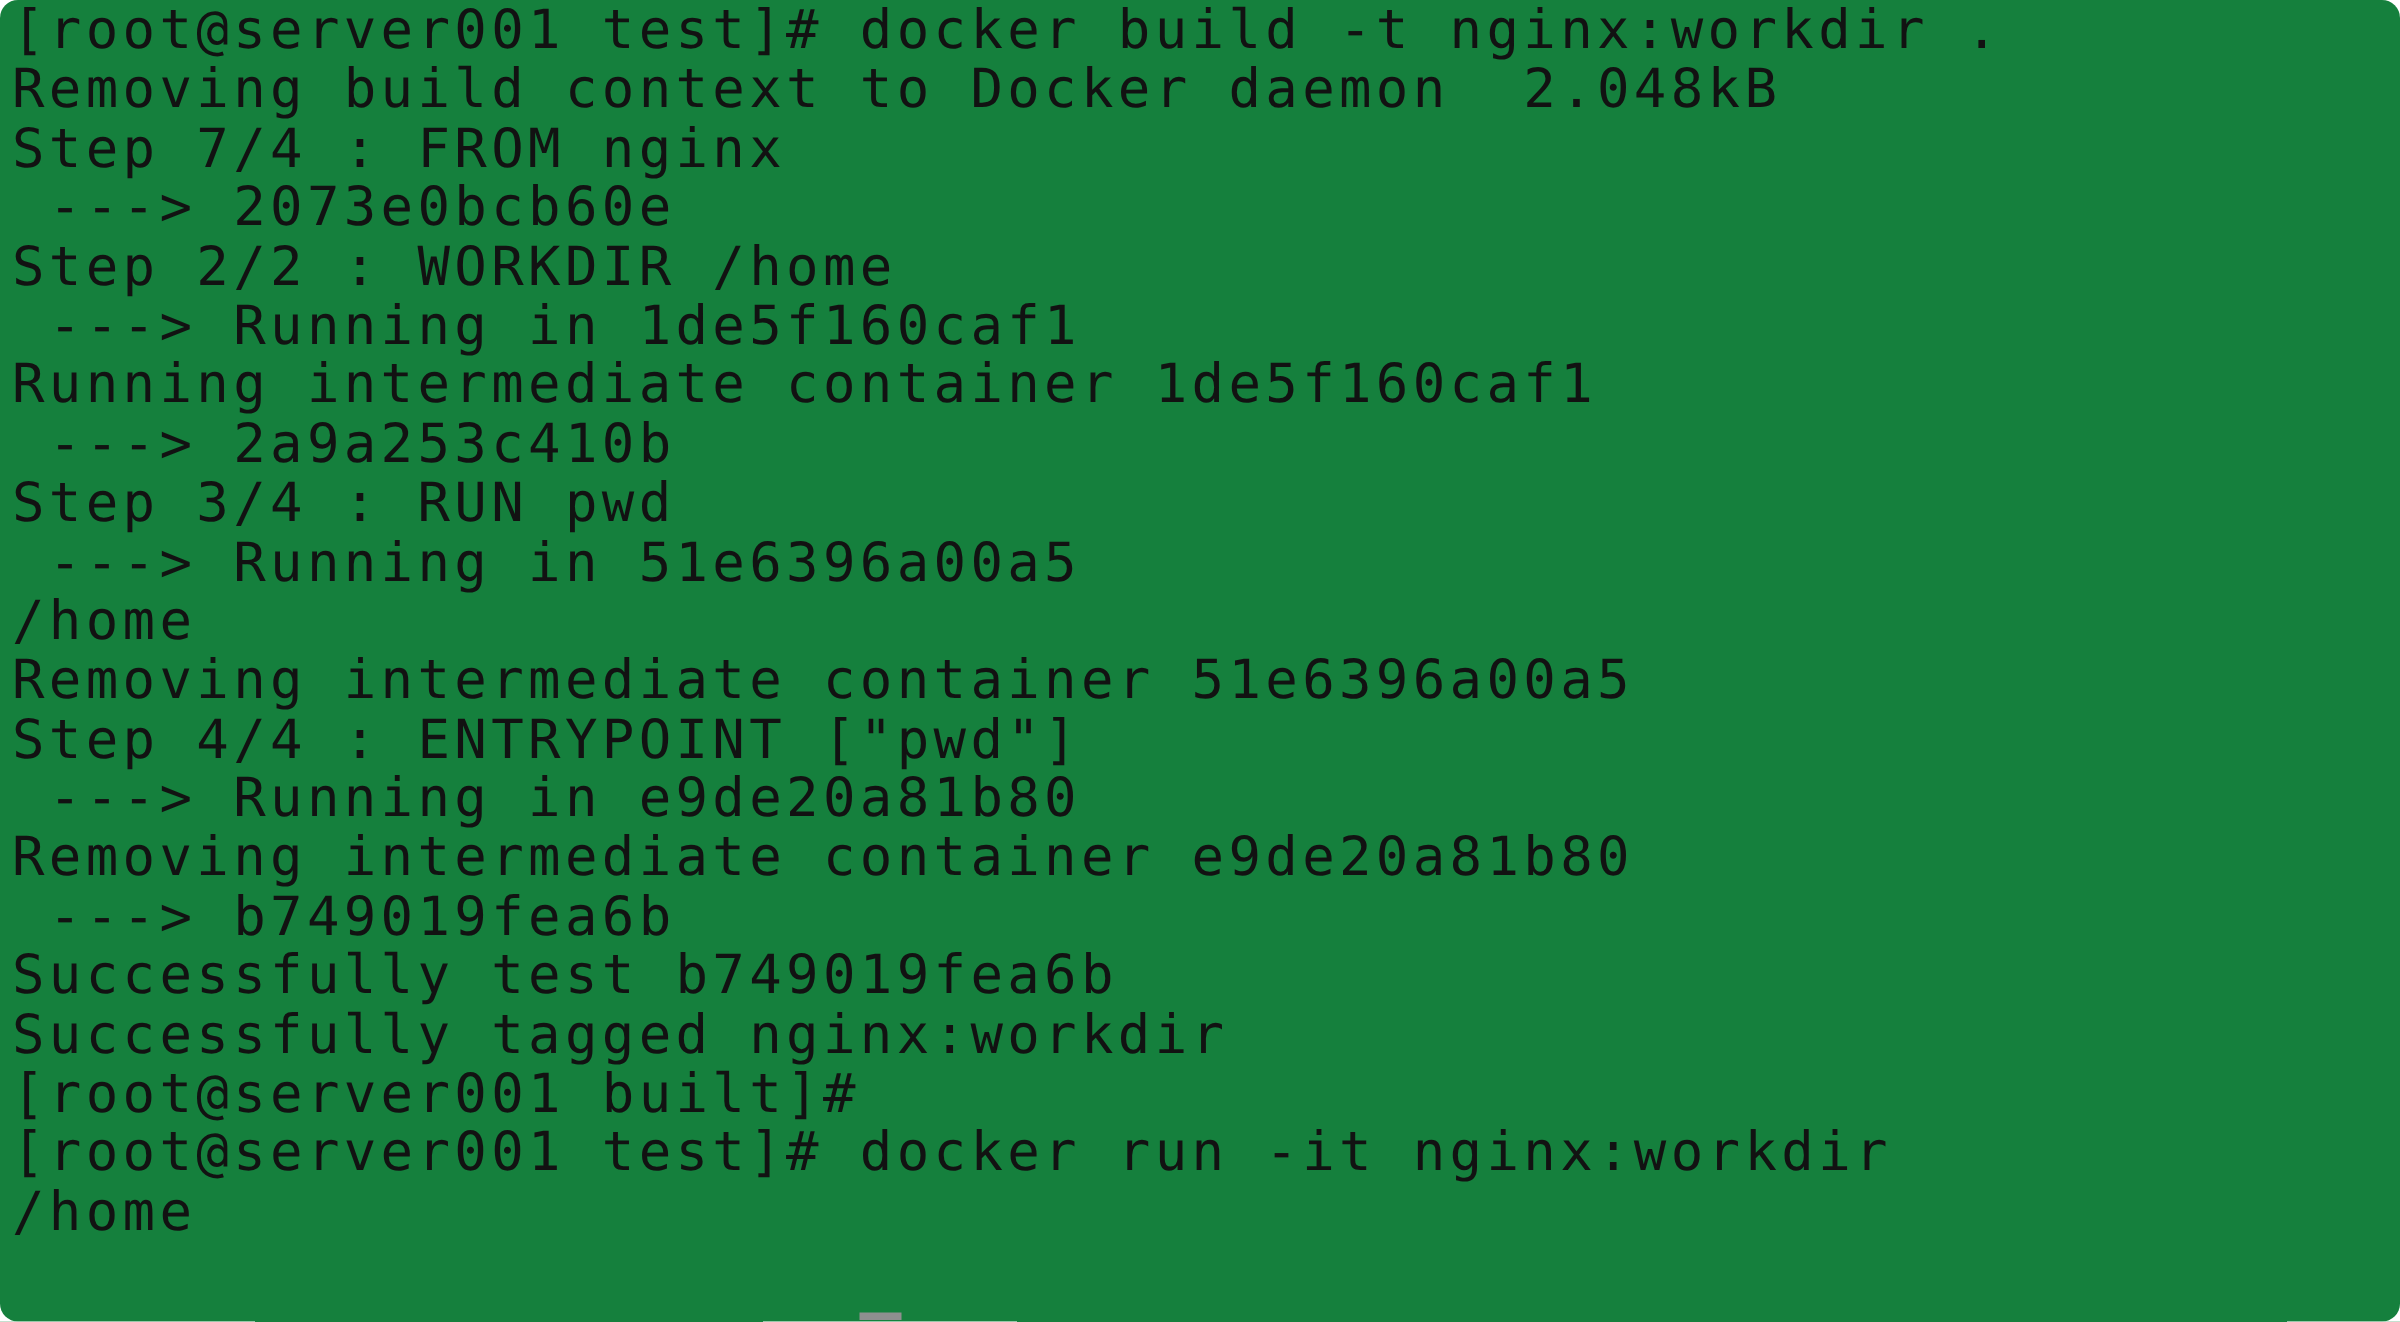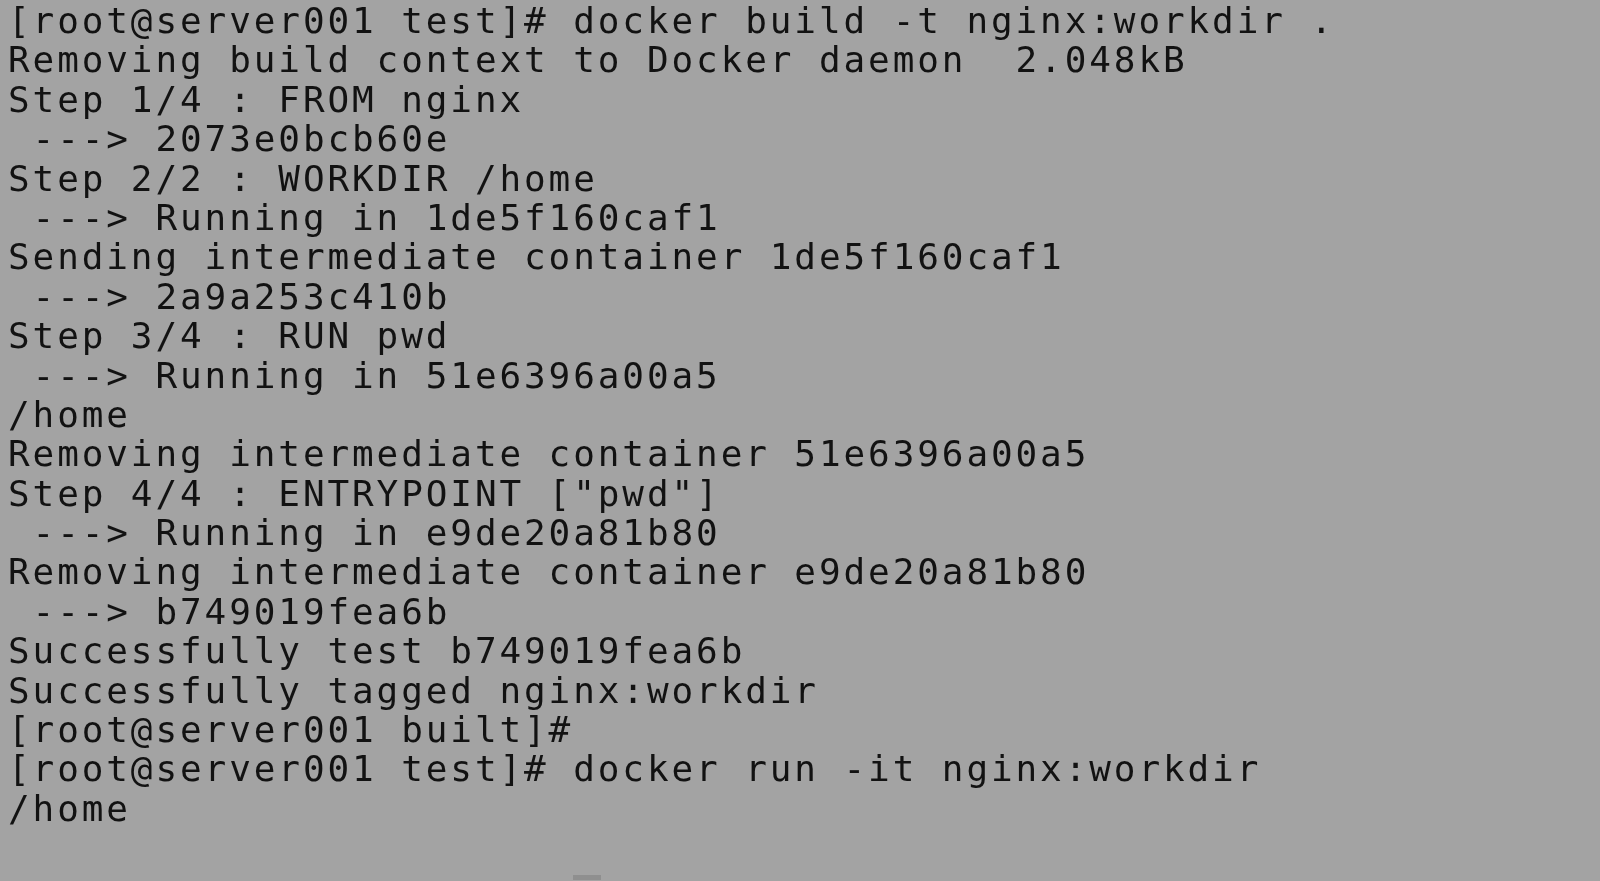--- a/index.html
+++ b/index.html
@@ -7,28 +7,29 @@
     padding: 0;
     width: 1600px;
     height: 881px;
     overflow: hidden;
     background: #ffffff;
   }
   .terminal {
     position: relative;
     width: 1600px;
     height: 881px;
-    background: #a3a3a3;
+    background: #15803d;
     font-family: "DejaVu Sans Mono", "Liberation Mono", monospace;
     font-size: 36px;
     line-height: 39.4px;
     letter-spacing: 2.9px;
     color: #121212;
     padding: 1px 0 0 8px;
     box-sizing: border-box;
+    border-radius: 12px;
   }
   .term-line {
     white-space: pre;
     height: 39.4px;
   }
   .cursor {
     position: absolute;
     left: 573px;
     top: 875px;
     width: 28px;
@@ -36,25 +37,25 @@
     background: #8f8f8f;
   }
 </style>
 </head>
 <body>
 
 <div class="terminal">
   <div id="term-lines">
       <div class="term-line">[root@server001 test]# docker build -t nginx:workdir .</div>
       <div class="term-line">Removing build context to Docker daemon  2.048kB</div>
-      <div class="term-line">Step 1/4 : FROM nginx</div>
+      <div class="term-line">Step 7/4 : FROM nginx</div>
       <div class="term-line"> ---&gt; 2073e0bcb60e</div>
       <div class="term-line">Step 2/2 : WORKDIR /home</div>
       <div class="term-line"> ---&gt; Running in 1de5f160caf1</div>
-      <div class="term-line">Sending intermediate container 1de5f160caf1</div>
+      <div class="term-line">Running intermediate container 1de5f160caf1</div>
       <div class="term-line"> ---&gt; 2a9a253c410b</div>
       <div class="term-line">Step 3/4 : RUN pwd</div>
       <div class="term-line"> ---&gt; Running in 51e6396a00a5</div>
       <div class="term-line">/home</div>
       <div class="term-line">Removing intermediate container 51e6396a00a5</div>
       <div class="term-line">Step 4/4 : ENTRYPOINT ["pwd"]</div>
       <div class="term-line"> ---&gt; Running in e9de20a81b80</div>
       <div class="term-line">Removing intermediate container e9de20a81b80</div>
       <div class="term-line"> ---&gt; b749019fea6b</div>
       <div class="term-line">Successfully test b749019fea6b</div>

